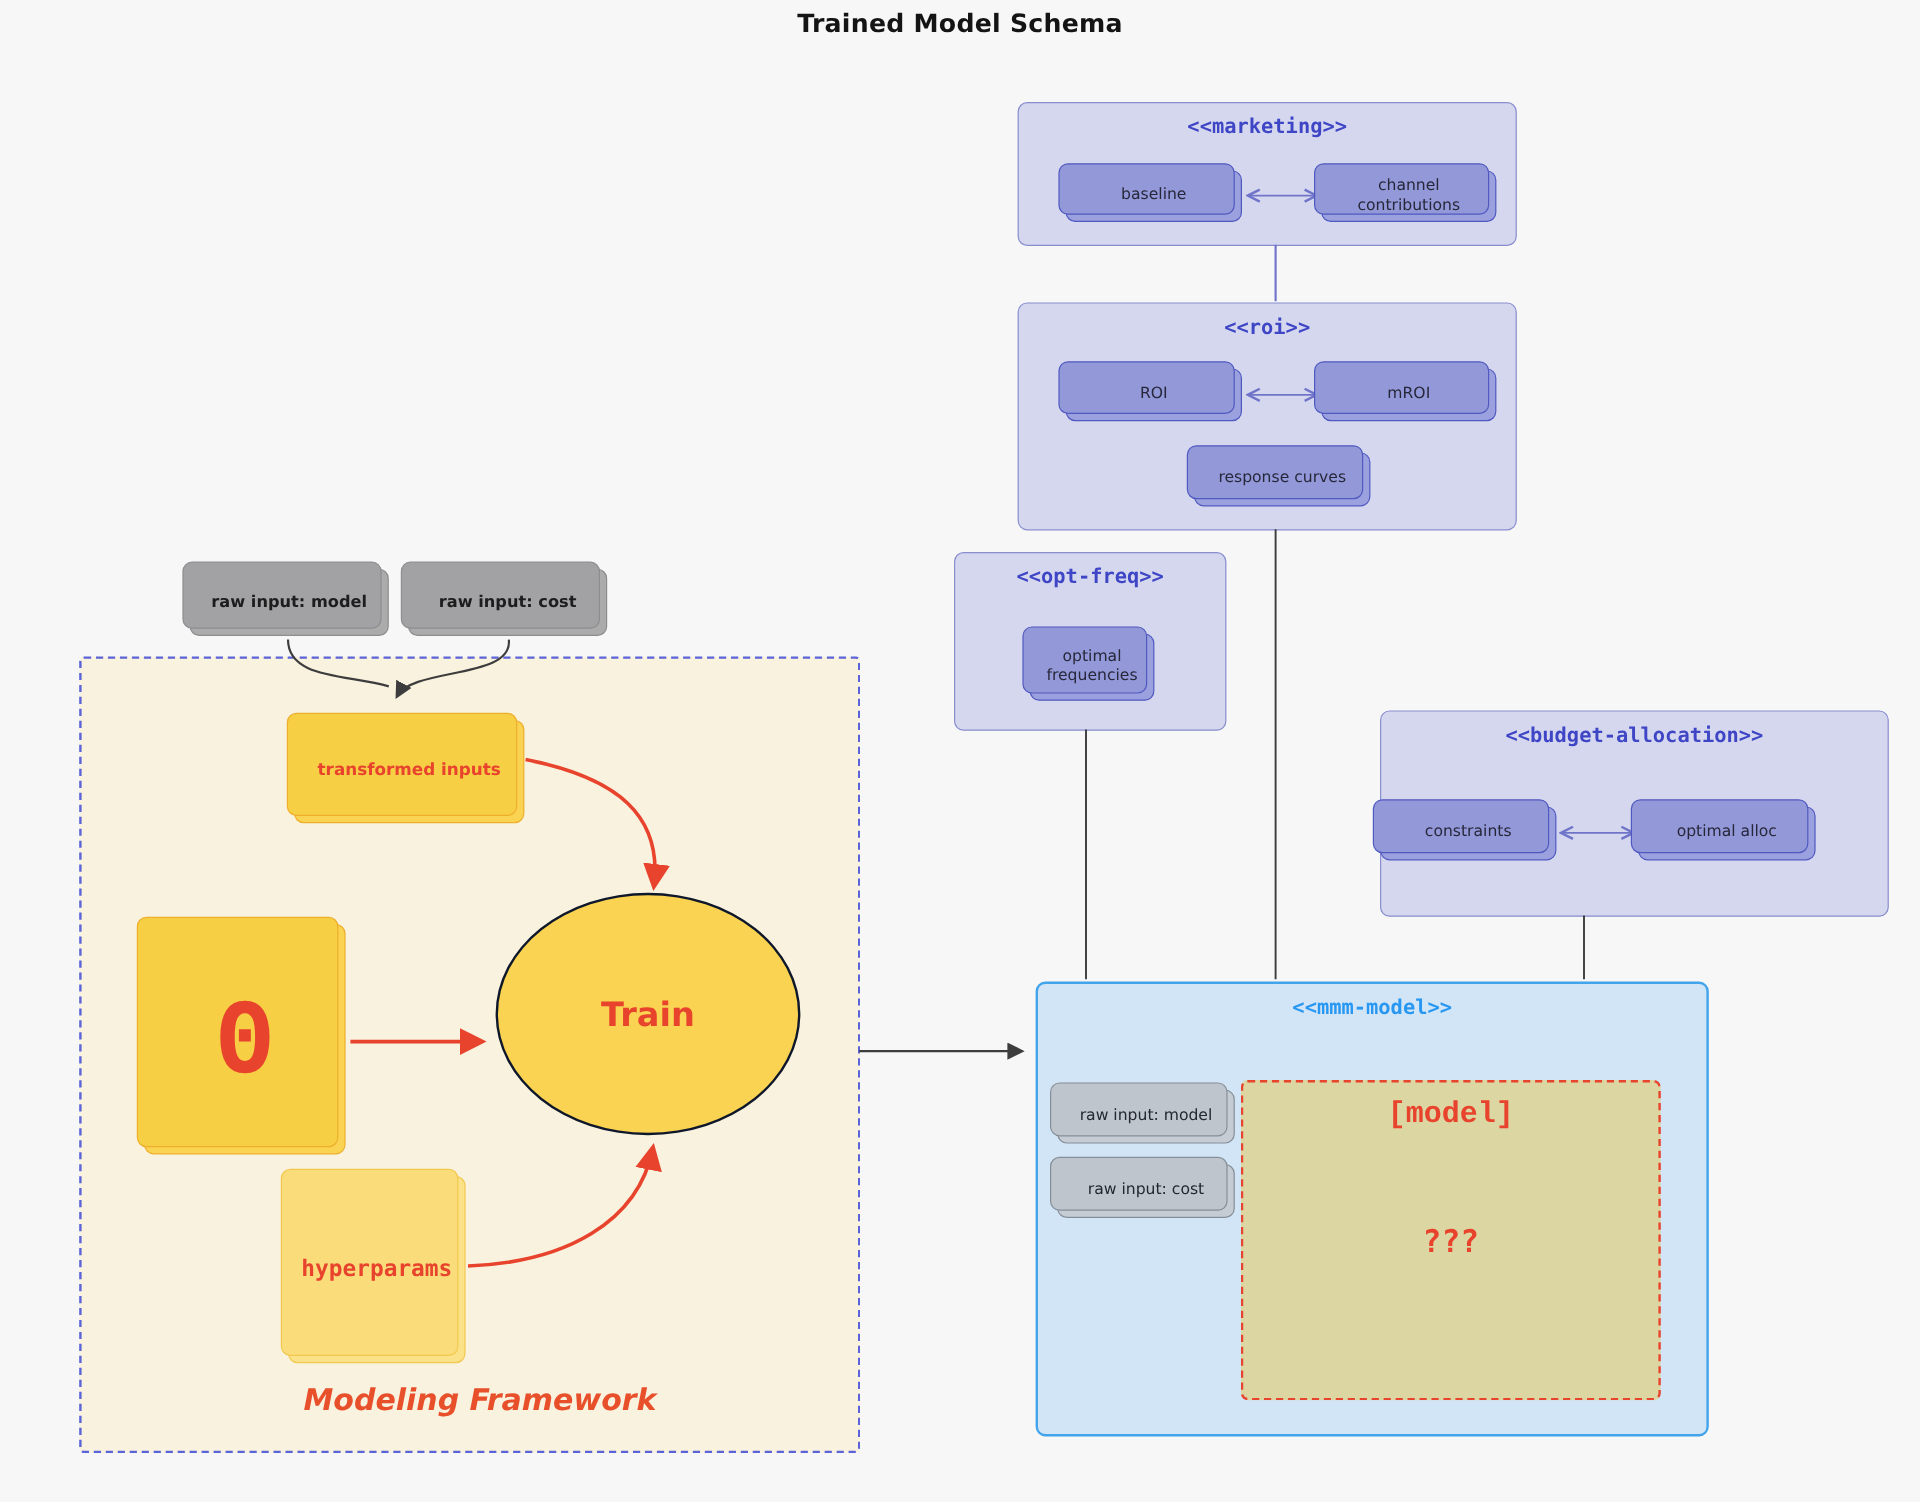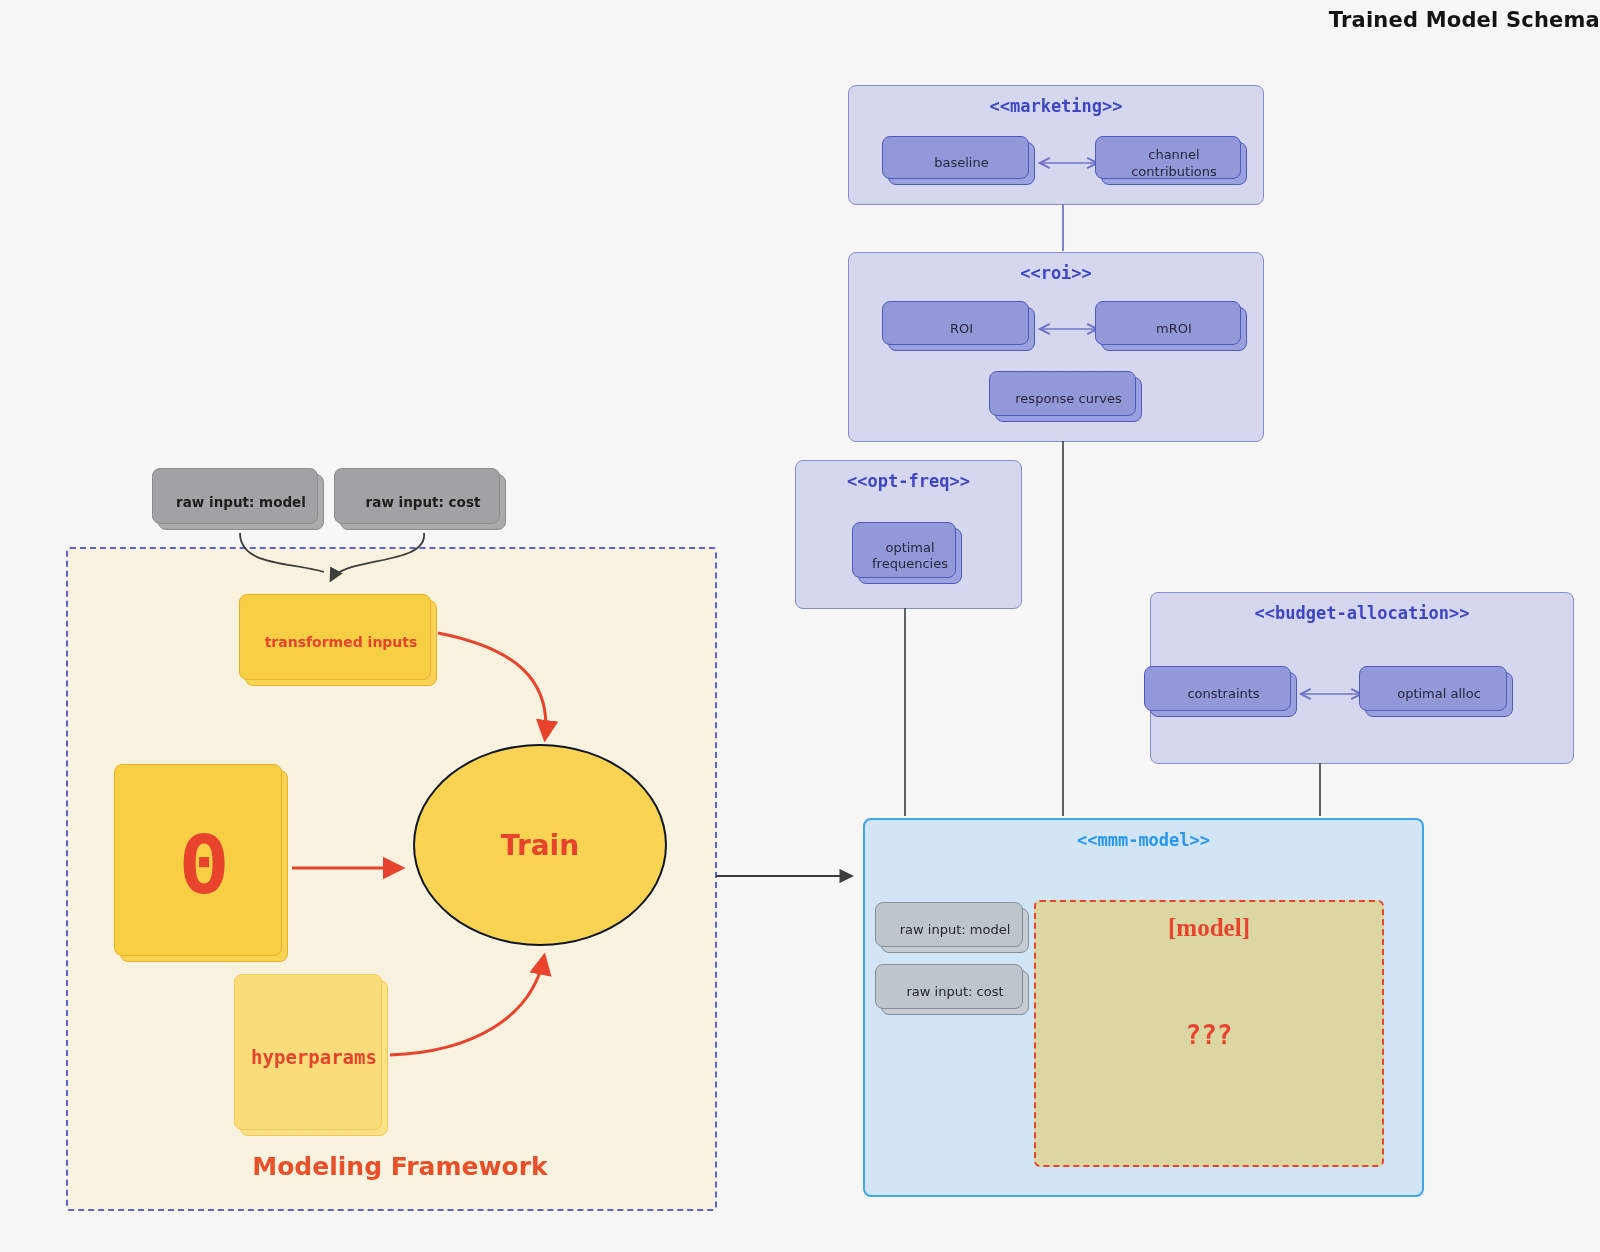--- a/index.html
+++ b/index.html
@@ -1,32 +1,32 @@
 <!DOCTYPE html>
 <html><head>
 <meta charset="utf-8">
 <style>
   html,body{margin:0;padding:0;}
   body{background:#f7f7f8;font-family:"DejaVu Sans","Liberation Sans",sans-serif;}
   .canvas{position:relative;width:1600px;height:1252px;background:#f7f7f8;overflow:hidden;}
 
-  .page-title{position:absolute;left:0;top:8px;width:1600px;text-align:right;
+  .page-title{position:absolute;left:0;top:8px;width:1600px;text-align:center;
     font-size:21px;font-weight:bold;color:#141414;letter-spacing:.2px;}
 
   
   .cluster{position:absolute;border-radius:8px;}
   .cluster-lav{background:#d5d7ef;border:1px solid #888dce;}
   .cluster-title{position:absolute;left:0;top:10px;width:100%;text-align:center;
     font-family:"DejaVu Sans Mono","Liberation Mono",monospace;font-weight:bold;
     font-size:17px;color:#3f46c6;}
   .cluster-mmm{background:#d1e5f7;border:2px solid #42a4ea;}
   .cluster-mmm .cluster-title{color:#2797f2;}
   .cluster-framework{background:#f9f2de;border:2px dashed #5b63d8;border-radius:4px;}
   .framework-label{position:absolute;left:130px;top:1152px;width:540px;text-align:center;
-    font-size:25px;font-weight:bold;color:#e8502c;}
+    font-size:25px;font-weight:bold;color:#e8502c;font-style:italic;}
 
   
   .node{position:absolute;display:flex;align-items:center;justify-content:center;
     text-align:center;border-radius:8px;z-index:5;font-size:13px;color:#27273a;
     line-height:1.25;padding:2px 6px;box-sizing:border-box;}
   .stack::before{content:"";position:absolute;left:-7px;top:-7px;width:100%;height:100%;
     border-radius:8px;z-index:-1;}
 
   .node-purple{background:#9ba0de;border:1.5px solid #5059c0;}
   .node-purple.stack::before{background:#9298d8;border:1.5px solid #5059c0;}
@@ -44,21 +44,21 @@
   .node-lyellow.stack::before{background:#fadd7a;border:1.5px solid #f3c84f;}
 
   .red-bold{color:#e8432d;font-weight:bold;font-size:14px;}
   .mono-red{font-family:"DejaVu Sans Mono","Liberation Mono",monospace;color:#e8432d;font-weight:bold;}
   .theta-node{font-size:80px;}
   .train-ellipse{border-radius:50%;background:#f9d351;border:2px solid #0f172a;
     color:#e8432d;font-weight:bold;font-size:28px;}
 
   .khaki-box{position:absolute;background:#dcd6a2;border:2.5px dashed #e8432d;border-radius:6px;z-index:4;}
   .model-label{position:absolute;left:0;top:12px;width:100%;text-align:center;
-    font-family:Liberation Serif, serif;font-weight:bold;font-size:25px;color:#e8432d;}
+    font-family:Liberation Mono, monospace;font-weight:bold;font-size:25px;color:#e8432d;}
   .unknown-label{position:absolute;left:0;top:118px;width:100%;text-align:center;
     font-family:"DejaVu Sans Mono","Liberation Mono",monospace;font-weight:bold;font-size:26px;color:#e8432d;}
 
   svg.edges{position:absolute;left:0;top:0;z-index:3;}
 </style>
 </head>
 <body>
 
 <div class="canvas">
 

